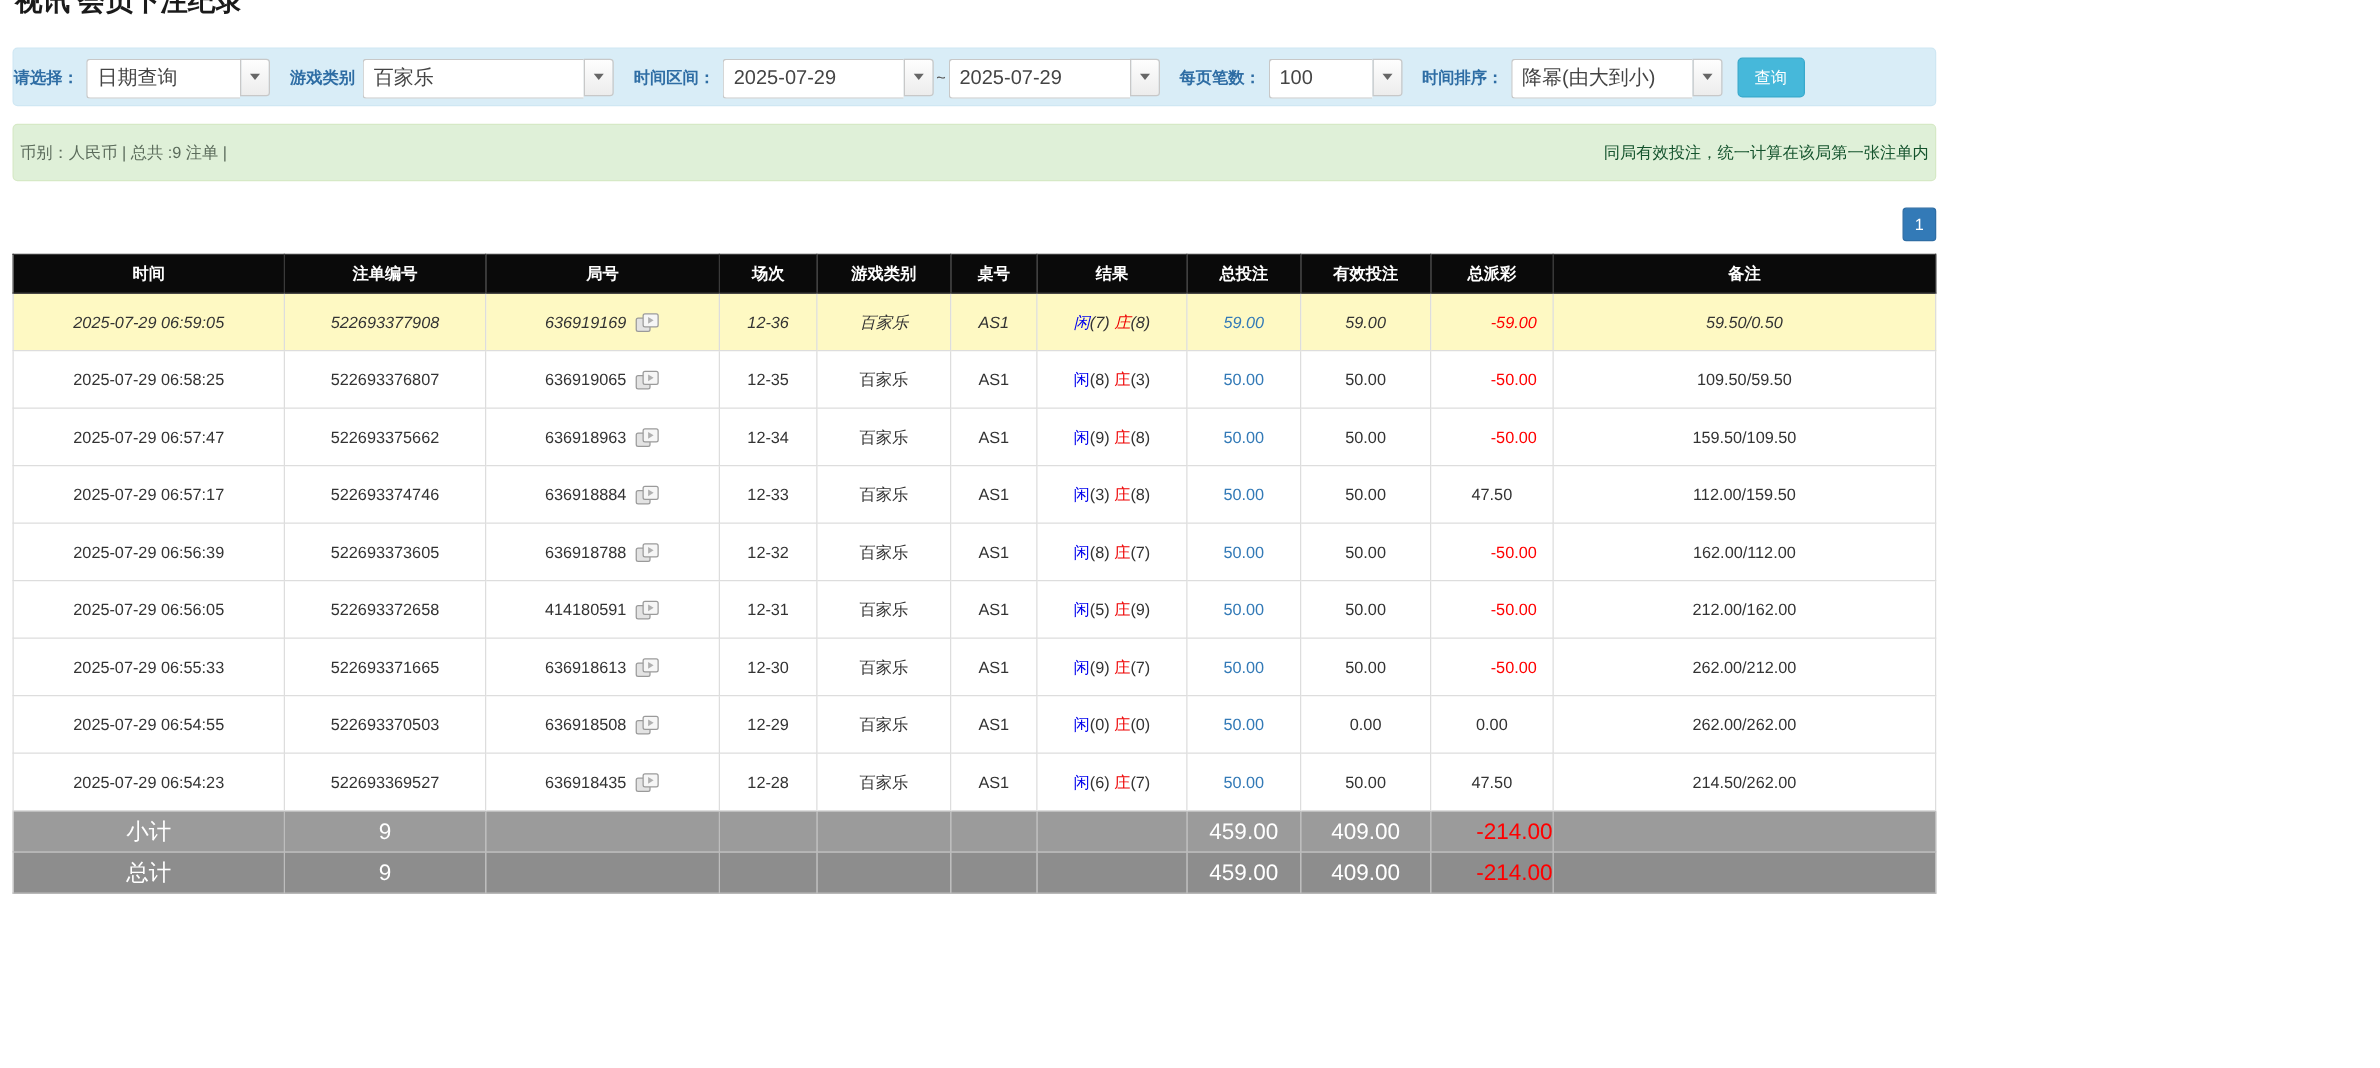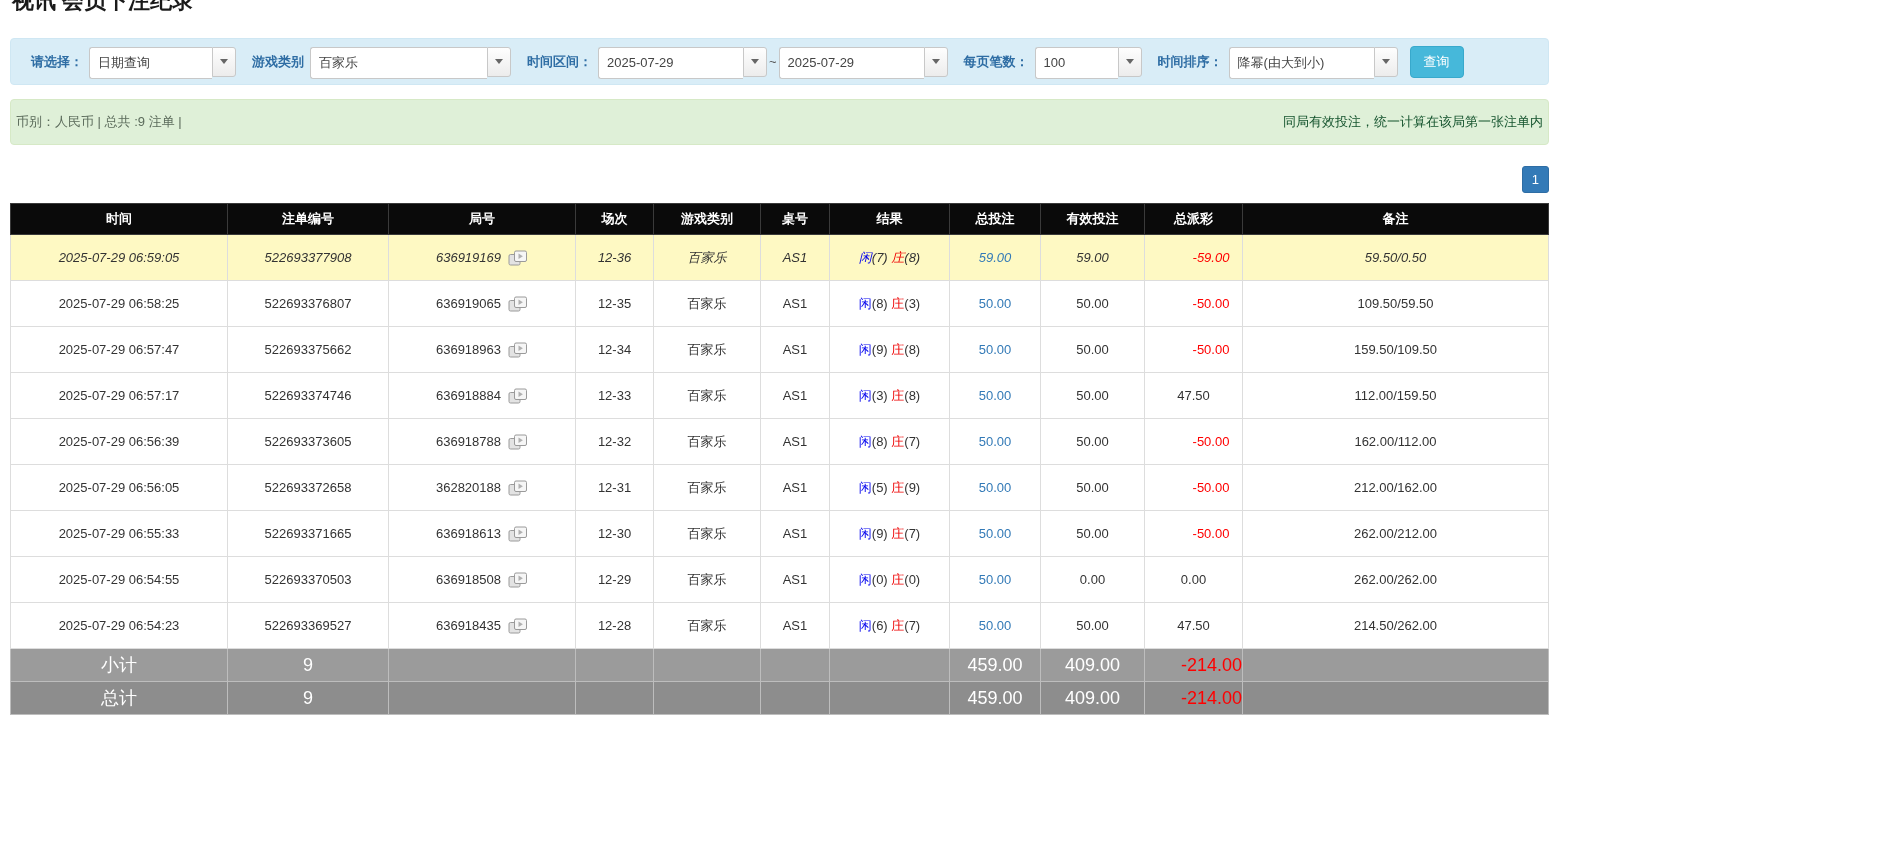--- a/index.html
+++ b/index.html
@@ -4,25 +4,25 @@
 <style>
   html,body{margin:0;padding:0;}
   body{
     width:1904px;height:854px;overflow:hidden;background:#fff;
     font-family:"Liberation Sans","DejaVu Sans",sans-serif;font-size:13px;color:#333;
   }
   .wrap{margin-left:10px;width:1539px;}
   .page-title{font-size:22px;line-height:22px;font-weight:bold;color:#1a1a1a;margin:-10px 0 0 2px;white-space:nowrap;}
 
   
-  .filter-bar{margin-top:26px;background:#d9edf7;border:1px solid #cfe7f3;border-radius:4px;height:45px;display:flex;align-items:center;padding:0 20px;}
+  .filter-bar{margin-top:26px;background:#d9edf7;border:1px solid #cfe7f3;border-radius:4px;height:45px;display:flex;align-items:center;padding:0 0;}
   .flabel{color:#2e6da4;font-weight:bold;white-space:nowrap;margin:0 6px 0 16px;}
   .flabel.first{margin-left:0;}
   .combo{display:inline-flex;height:30px;}
-  .combo input{height:30px;border:1px solid #c8c8c8;border-right:none;border-radius:3px 0 0 3px;padding:0 8px;font-size:13px;color:#444;outline:none;background:#fff;}
+  .combo input{height:30px;border:1px solid #c8c8c8;border-right:none;border-radius:3px 0 0 3px;padding:0 8px;font-size:16px;color:#444;outline:none;background:#fff;}
   .cbtn{width:24px;height:30px;border:1px solid #c8c8c8;background:linear-gradient(#fefefe,#ececec);border-radius:0 3px 3px 0;display:flex;align-items:center;justify-content:center;cursor:pointer;padding:0;}
   .caret{width:0;height:0;border-left:4px solid transparent;border-right:4px solid transparent;border-top:5px solid #666;}
   .combo-query input{width:106px;}
   .combo-game input{width:160px;}
   .combo-date input{width:128px;}
   .combo-pp input{width:66px;}
   .combo-sort input{width:128px;}
   .tilde{margin:0 2px;color:#555;}
   .btn-query{margin-left:12px;height:32px;padding:0 13px;background:#46b8da;border:1px solid #38a9cc;border-radius:4px;color:#fff;font-size:13px;cursor:pointer;}
 
@@ -230,21 +230,21 @@
           <td>AS1</td>
           <td><span><span class="player">闲</span><span class="score">(8)</span></span> <span><span class="banker">庄</span><span class="score">(7)</span></span></td>
           <td><span class="blue-link">50.00</span></td>
           <td>50.00</td>
           <td class="neg">-50.00</td>
           <td>162.00/112.00</td>
         </tr>
         <tr>
           <td>2025-07-29 06:56:05</td>
           <td>522693372658</td>
-          <td><span class="round-num">362820188</span><span class="ricon"><svg width="20" height="16" viewBox="0 0 20 16">
+          <td><span class="round-num">414180591</span><span class="ricon"><svg width="20" height="16" viewBox="0 0 20 16">
                 <rect x="1" y="4.5" width="11" height="10.5" rx="1.5" fill="#e3e3e3" stroke="#9a9a9a"></rect>
                 <rect x="6.5" y="1" width="12" height="10.5" rx="1.5" fill="#f6f6f6" stroke="#9a9a9a"></rect>
                 <path d="M10.5 3.6l4.4 2.65-4.4 2.65z" fill="#b0b0b0"></path>
               </svg></span></td>
           <td>12-31</td>
           <td>百家乐</td>
           <td>AS1</td>
           <td><span><span class="player">闲</span><span class="score">(5)</span></span> <span><span class="banker">庄</span><span class="score">(9)</span></span></td>
           <td><span class="blue-link">50.00</span></td>
           <td>50.00</td>

